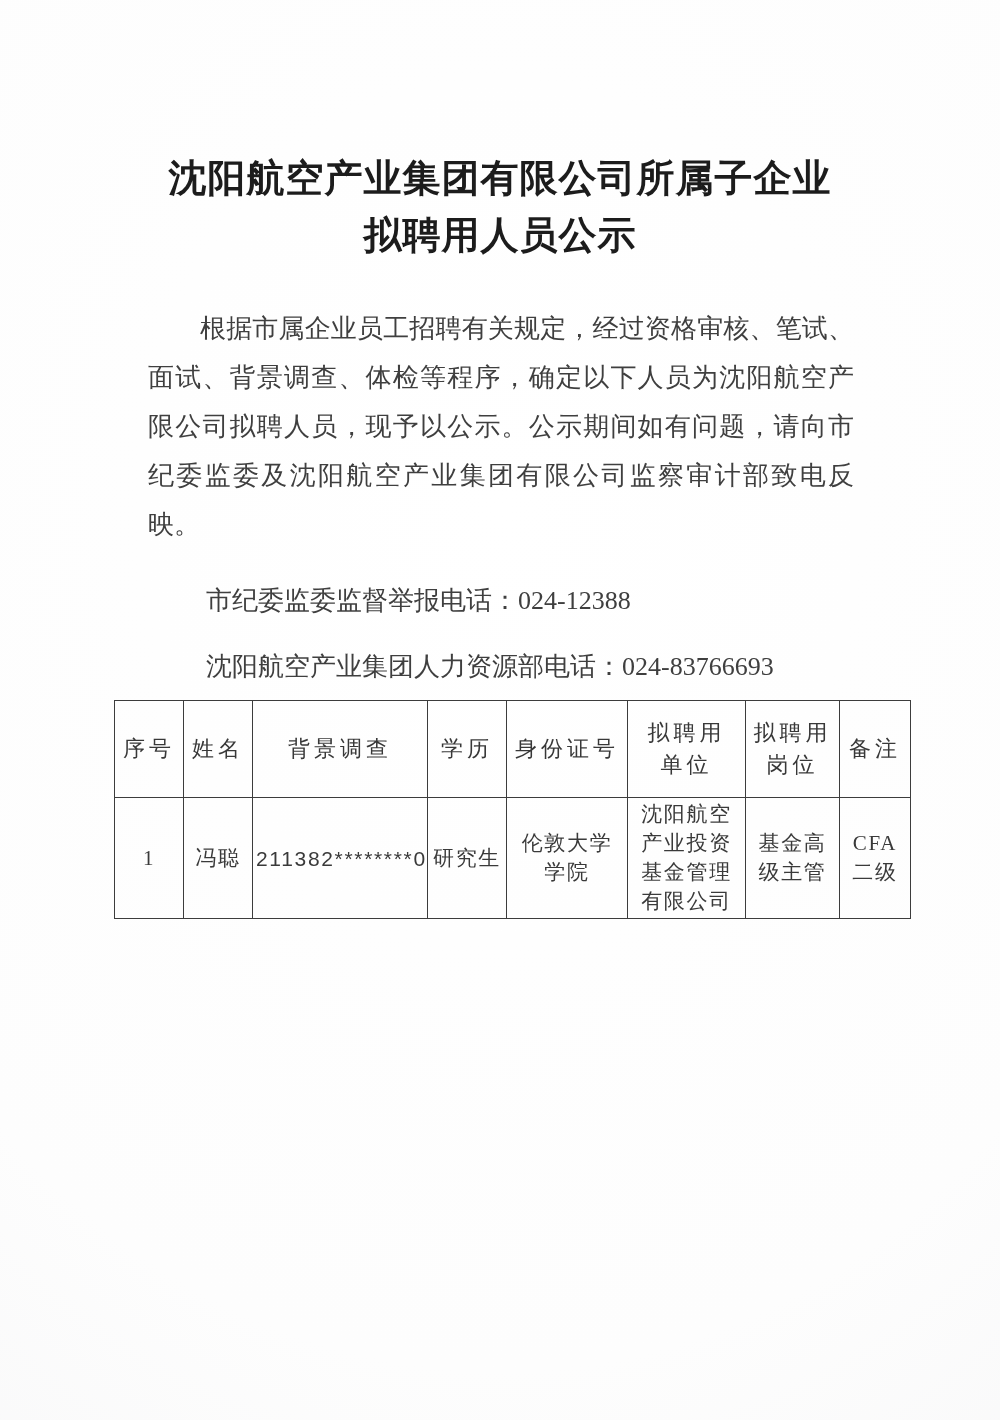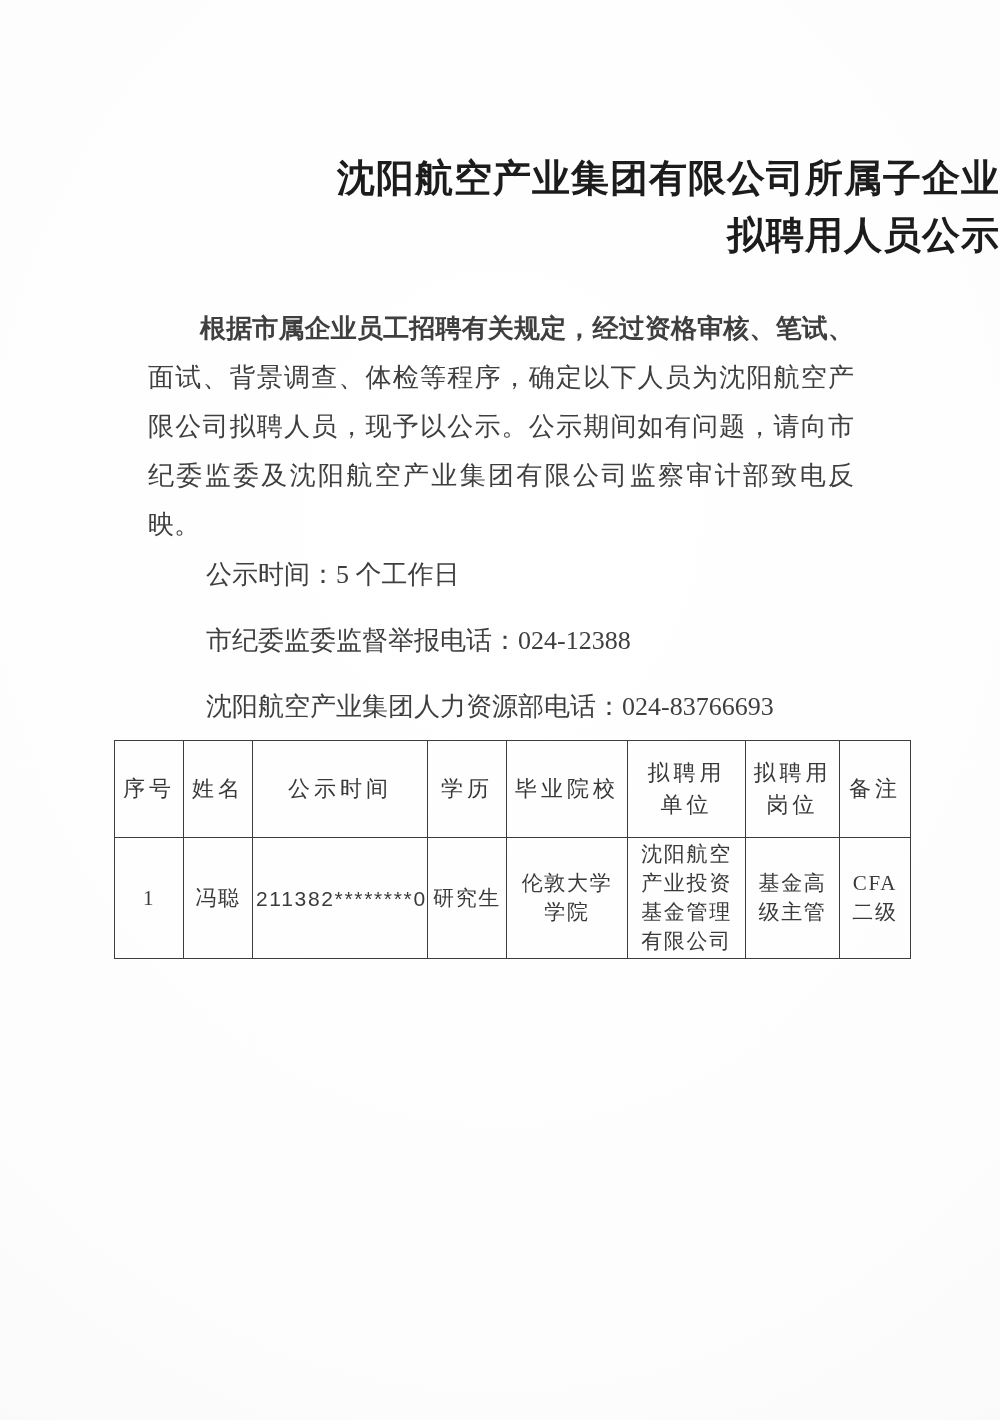--- a/index.html
+++ b/index.html
@@ -10,40 +10,40 @@
   }
   .page {
     position: relative;
     width: 1000px; height: 1420px;
     overflow: hidden;
     background: radial-gradient(130% 110% at 50% 36%, #ffffff 0%, #fdfdfd 55%, #f6f6f7 88%, #f1f1f2 100%);
     color: #3d3d3d;
   }
   .doc-title {
     margin: 150px 0 0 0;
-    text-align: right;
+    text-align: center;
     font-size: 38px;
     line-height: 57px;
     font-weight: 700;
     color: #1c1c1c;
     letter-spacing: 1px;
   }
   .doc-title .title-line { display: block; }
   .body-para {
     width: 706px;
     margin: 40px 0 0 148px;
     font-size: 26px;
     color: #3f3f3f;
   }
   .body-line {
     line-height: 49px;
     text-align: justify;
     text-align-last: justify;
   }
-  .body-line.first { text-indent: 2em; font-weight: bold; }
+  .body-line.first { text-indent: 2em; }
   .body-line.last { text-align: left; text-align-last: left; }
   .notice {
     width: 706px;
     margin: 38px 0 0 148px;
     padding-left: 58px;
     font-size: 26px;
     line-height: 28px;
     color: #3f3f3f;
   }
   .notice.first-notice { margin-top: 12px; }
@@ -100,42 +100,41 @@
   </h1>
 
   <div class="body-para">
     <div class="body-line first">根据市属企业员工招聘有关规定，经过资格审核、笔试、</div>
     <div class="body-line">面试、背景调查、体检等程序，确定以下人员为沈阳航空产</div>
     <div class="body-line">限公司拟聘人员，现予以公示。公示期间如有问题，请向市</div>
     <div class="body-line">纪委监委及沈阳航空产业集团有限公司监察审计部致电反</div>
     <div class="body-line last">映。</div>
   </div>
 
-  <p class="notice first-notice">公示时间：5 个工作日</p>
   <p class="notice">市纪委监委监督举报电话：024-12388</p>
   <p class="notice">沈阳航空产业集团人力资源部电话：024-83766693</p>
 
   <table class="roster">
     <colgroup>
       <col style="width:69px">
       <col style="width:69px">
       <col style="width:175px">
       <col style="width:79px">
       <col style="width:121px">
       <col style="width:118px">
       <col style="width:94px">
       <col style="width:71px">
     </colgroup>
     <thead>
       <tr>
         <th>序号</th>
         <th>姓名</th>
-        <th>公示时间</th>
+        <th>背景调查</th>
         <th>学历</th>
-        <th>毕业院校</th>
+        <th>身份证号</th>
         <th>拟聘用
 单位</th>
         <th>拟聘用
 岗位</th>
         <th>备注</th>
       </tr>
     </thead>
     <tbody>
       <tr>
         <td class="cell-seq">1</td>

